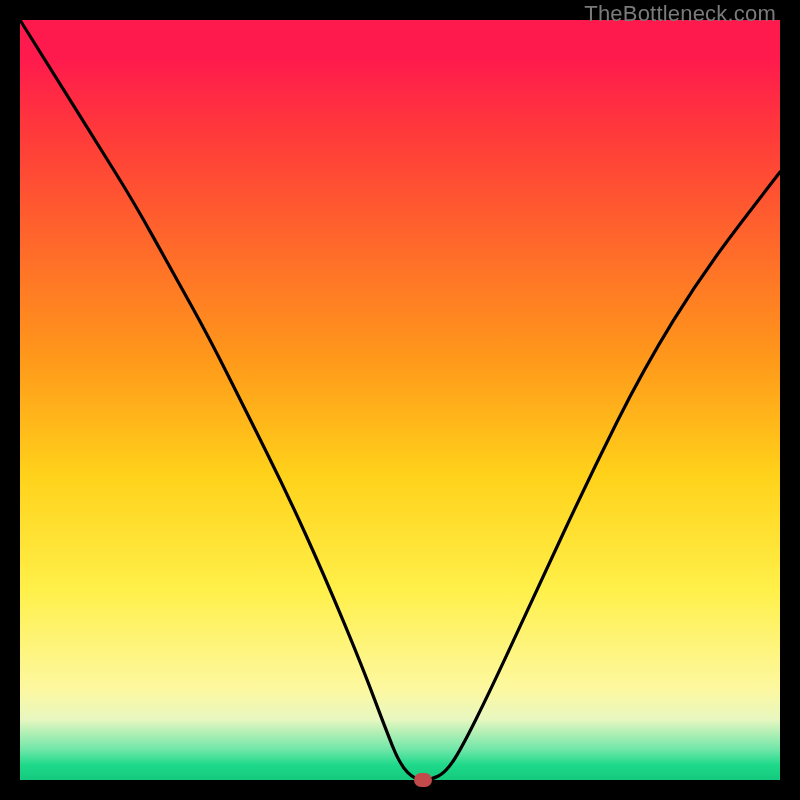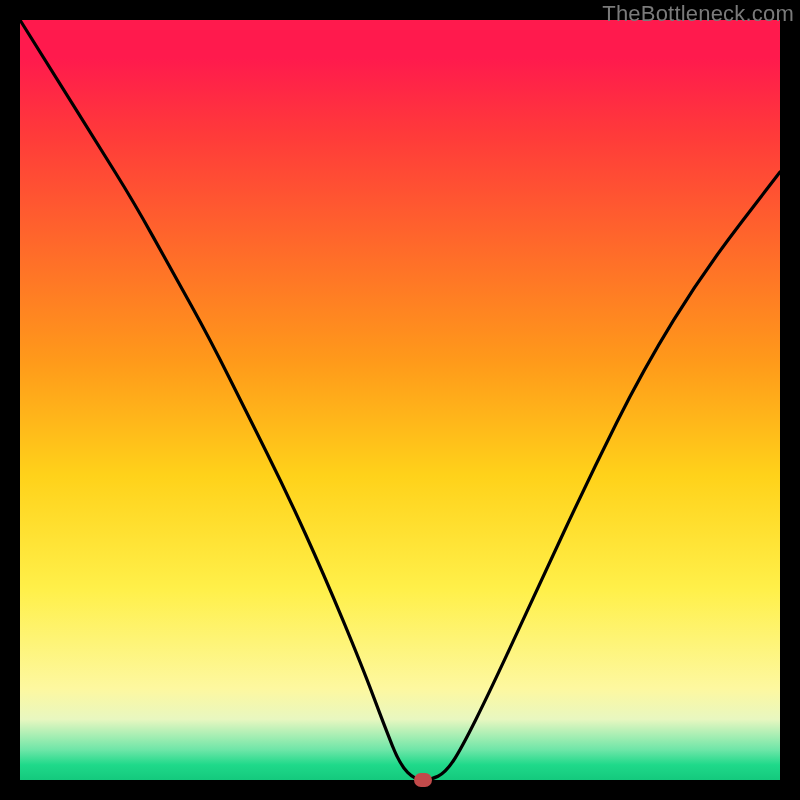--- a/index.html
+++ b/index.html
@@ -34,21 +34,21 @@
       #fdf8a0 88%,
       #e8f7c0 92%,
       #6fe6a8 96%,
       #1fd98a 98%,
       #14c97d 100%
     );
   }
   .watermark {
     position: absolute;
     top: 1px;
-    right: 6px;
+    right: 24px;
     color: #7a7a7a;
     font-size: 22px;
     font-weight: 500;
     letter-spacing: .2px;
     text-align: right;
     user-select: none;
   }
   svg.curve {
     position: absolute;
     left: 20px;

